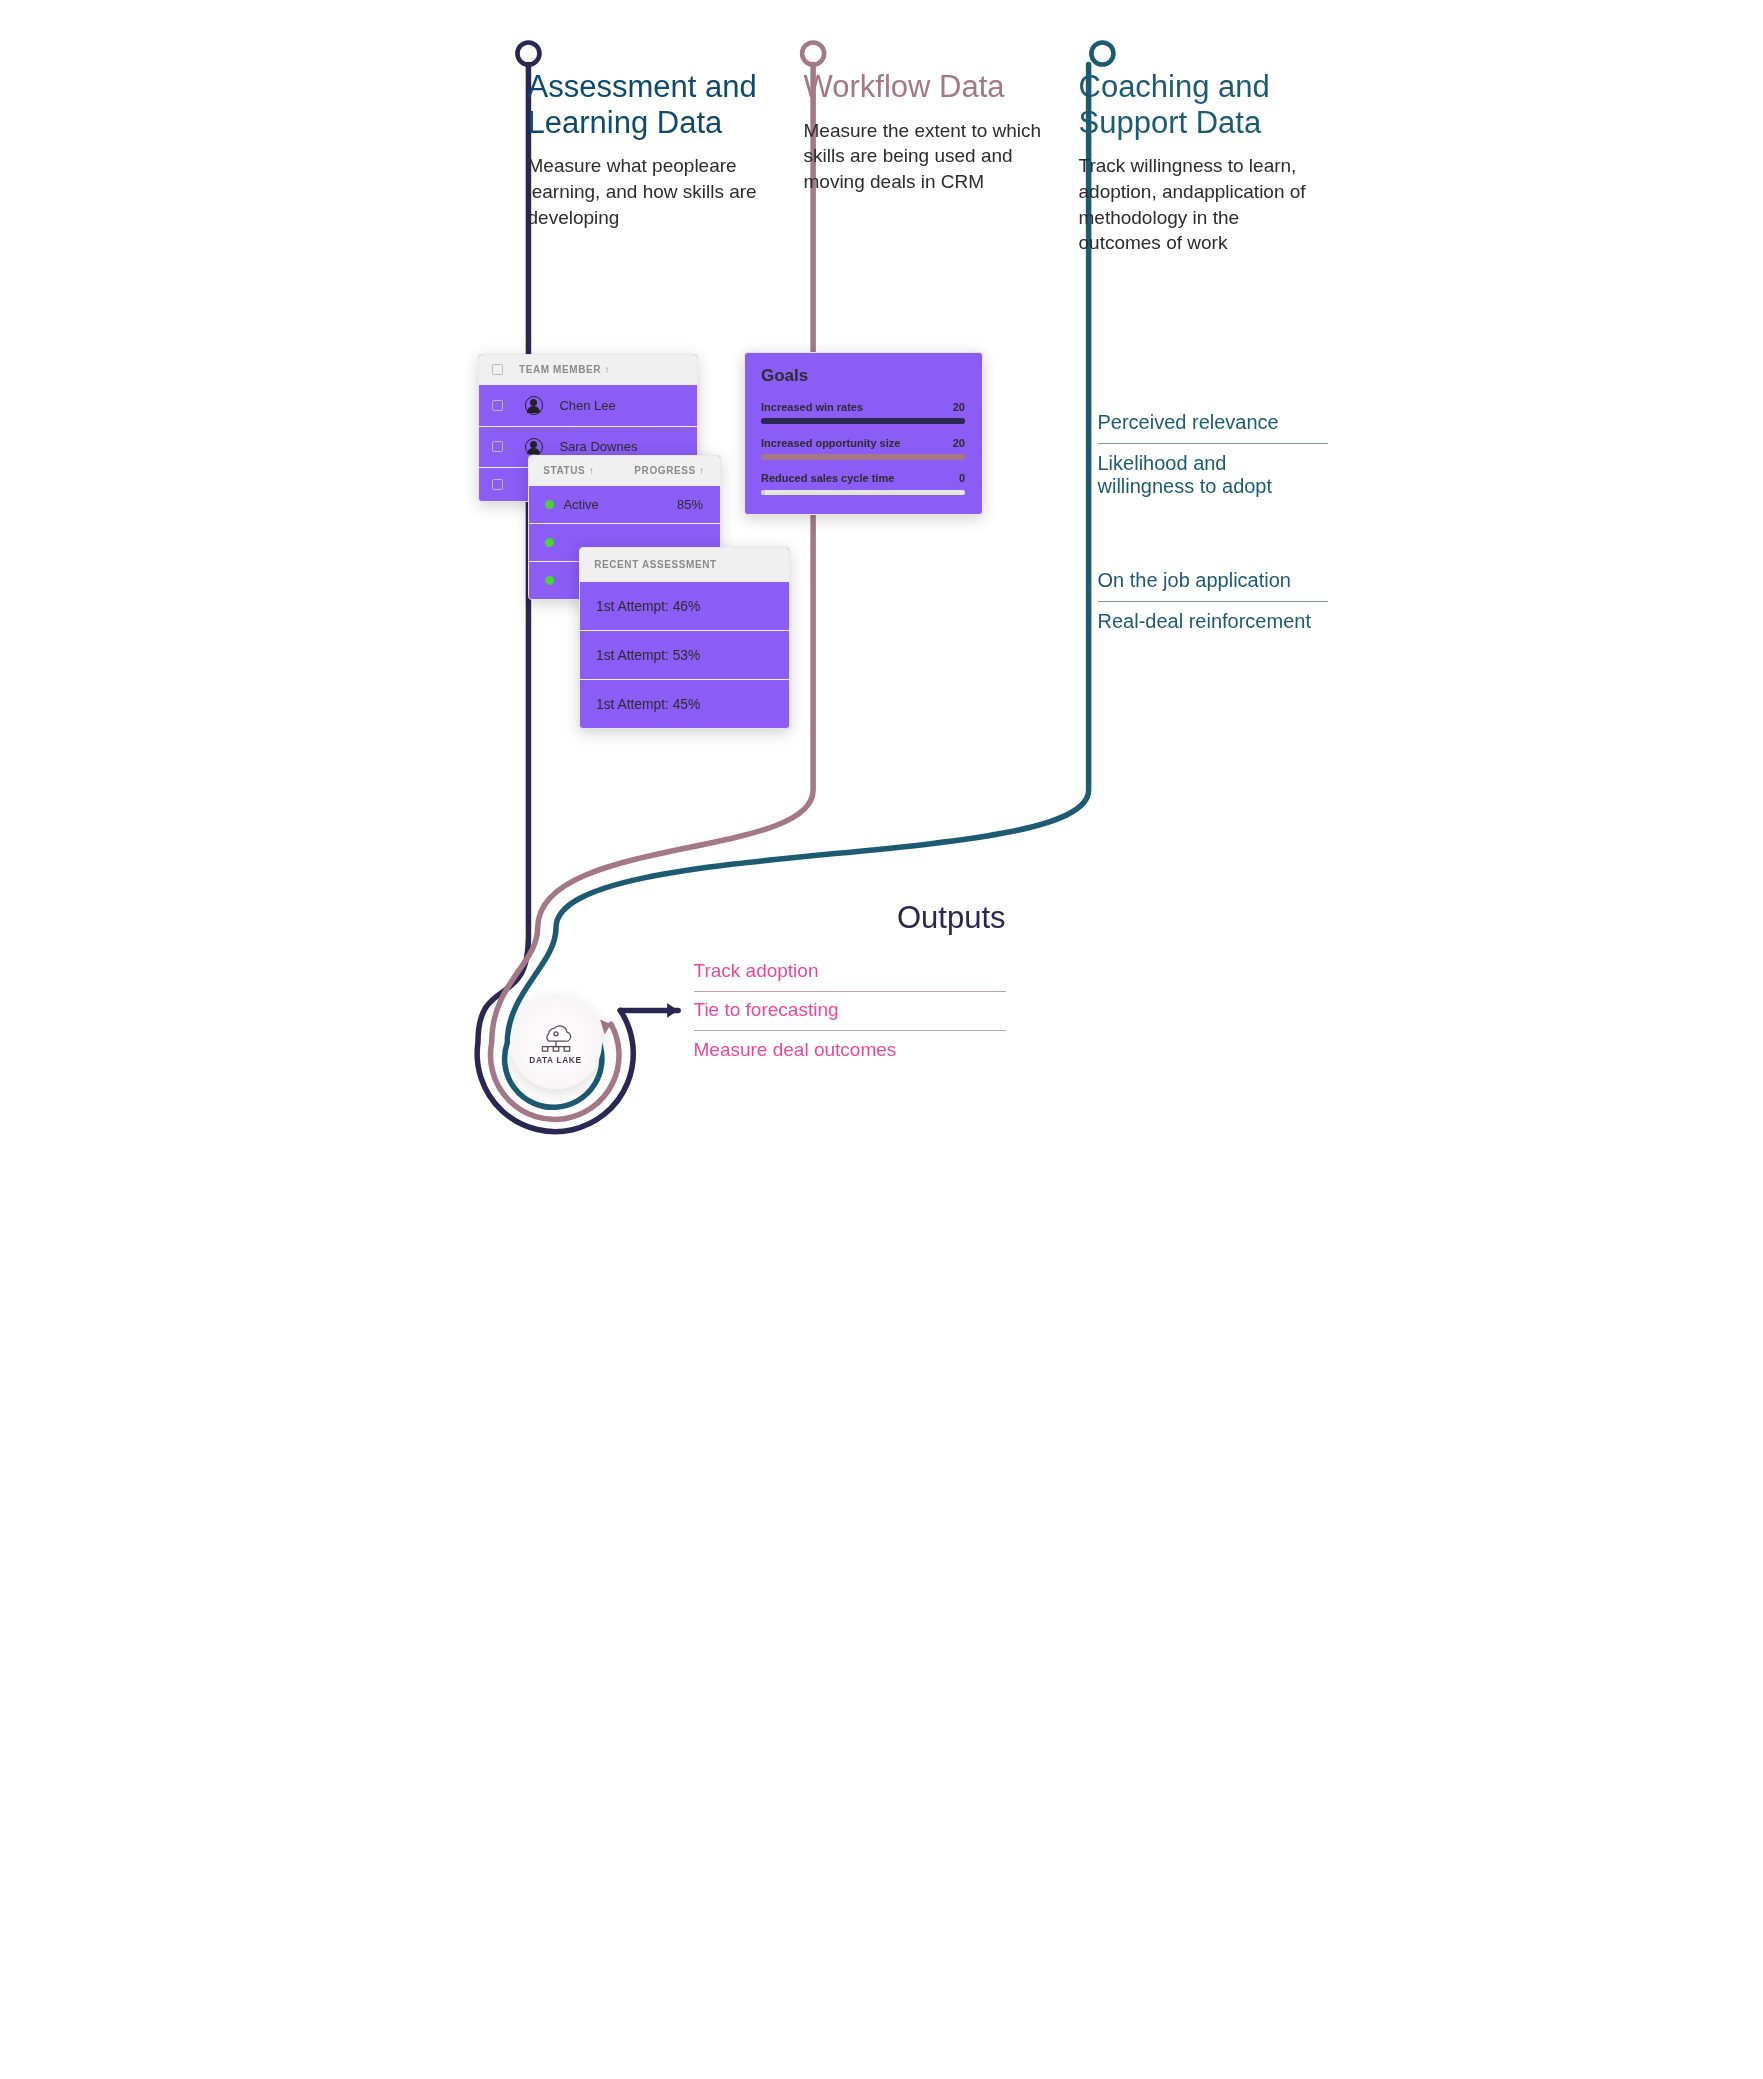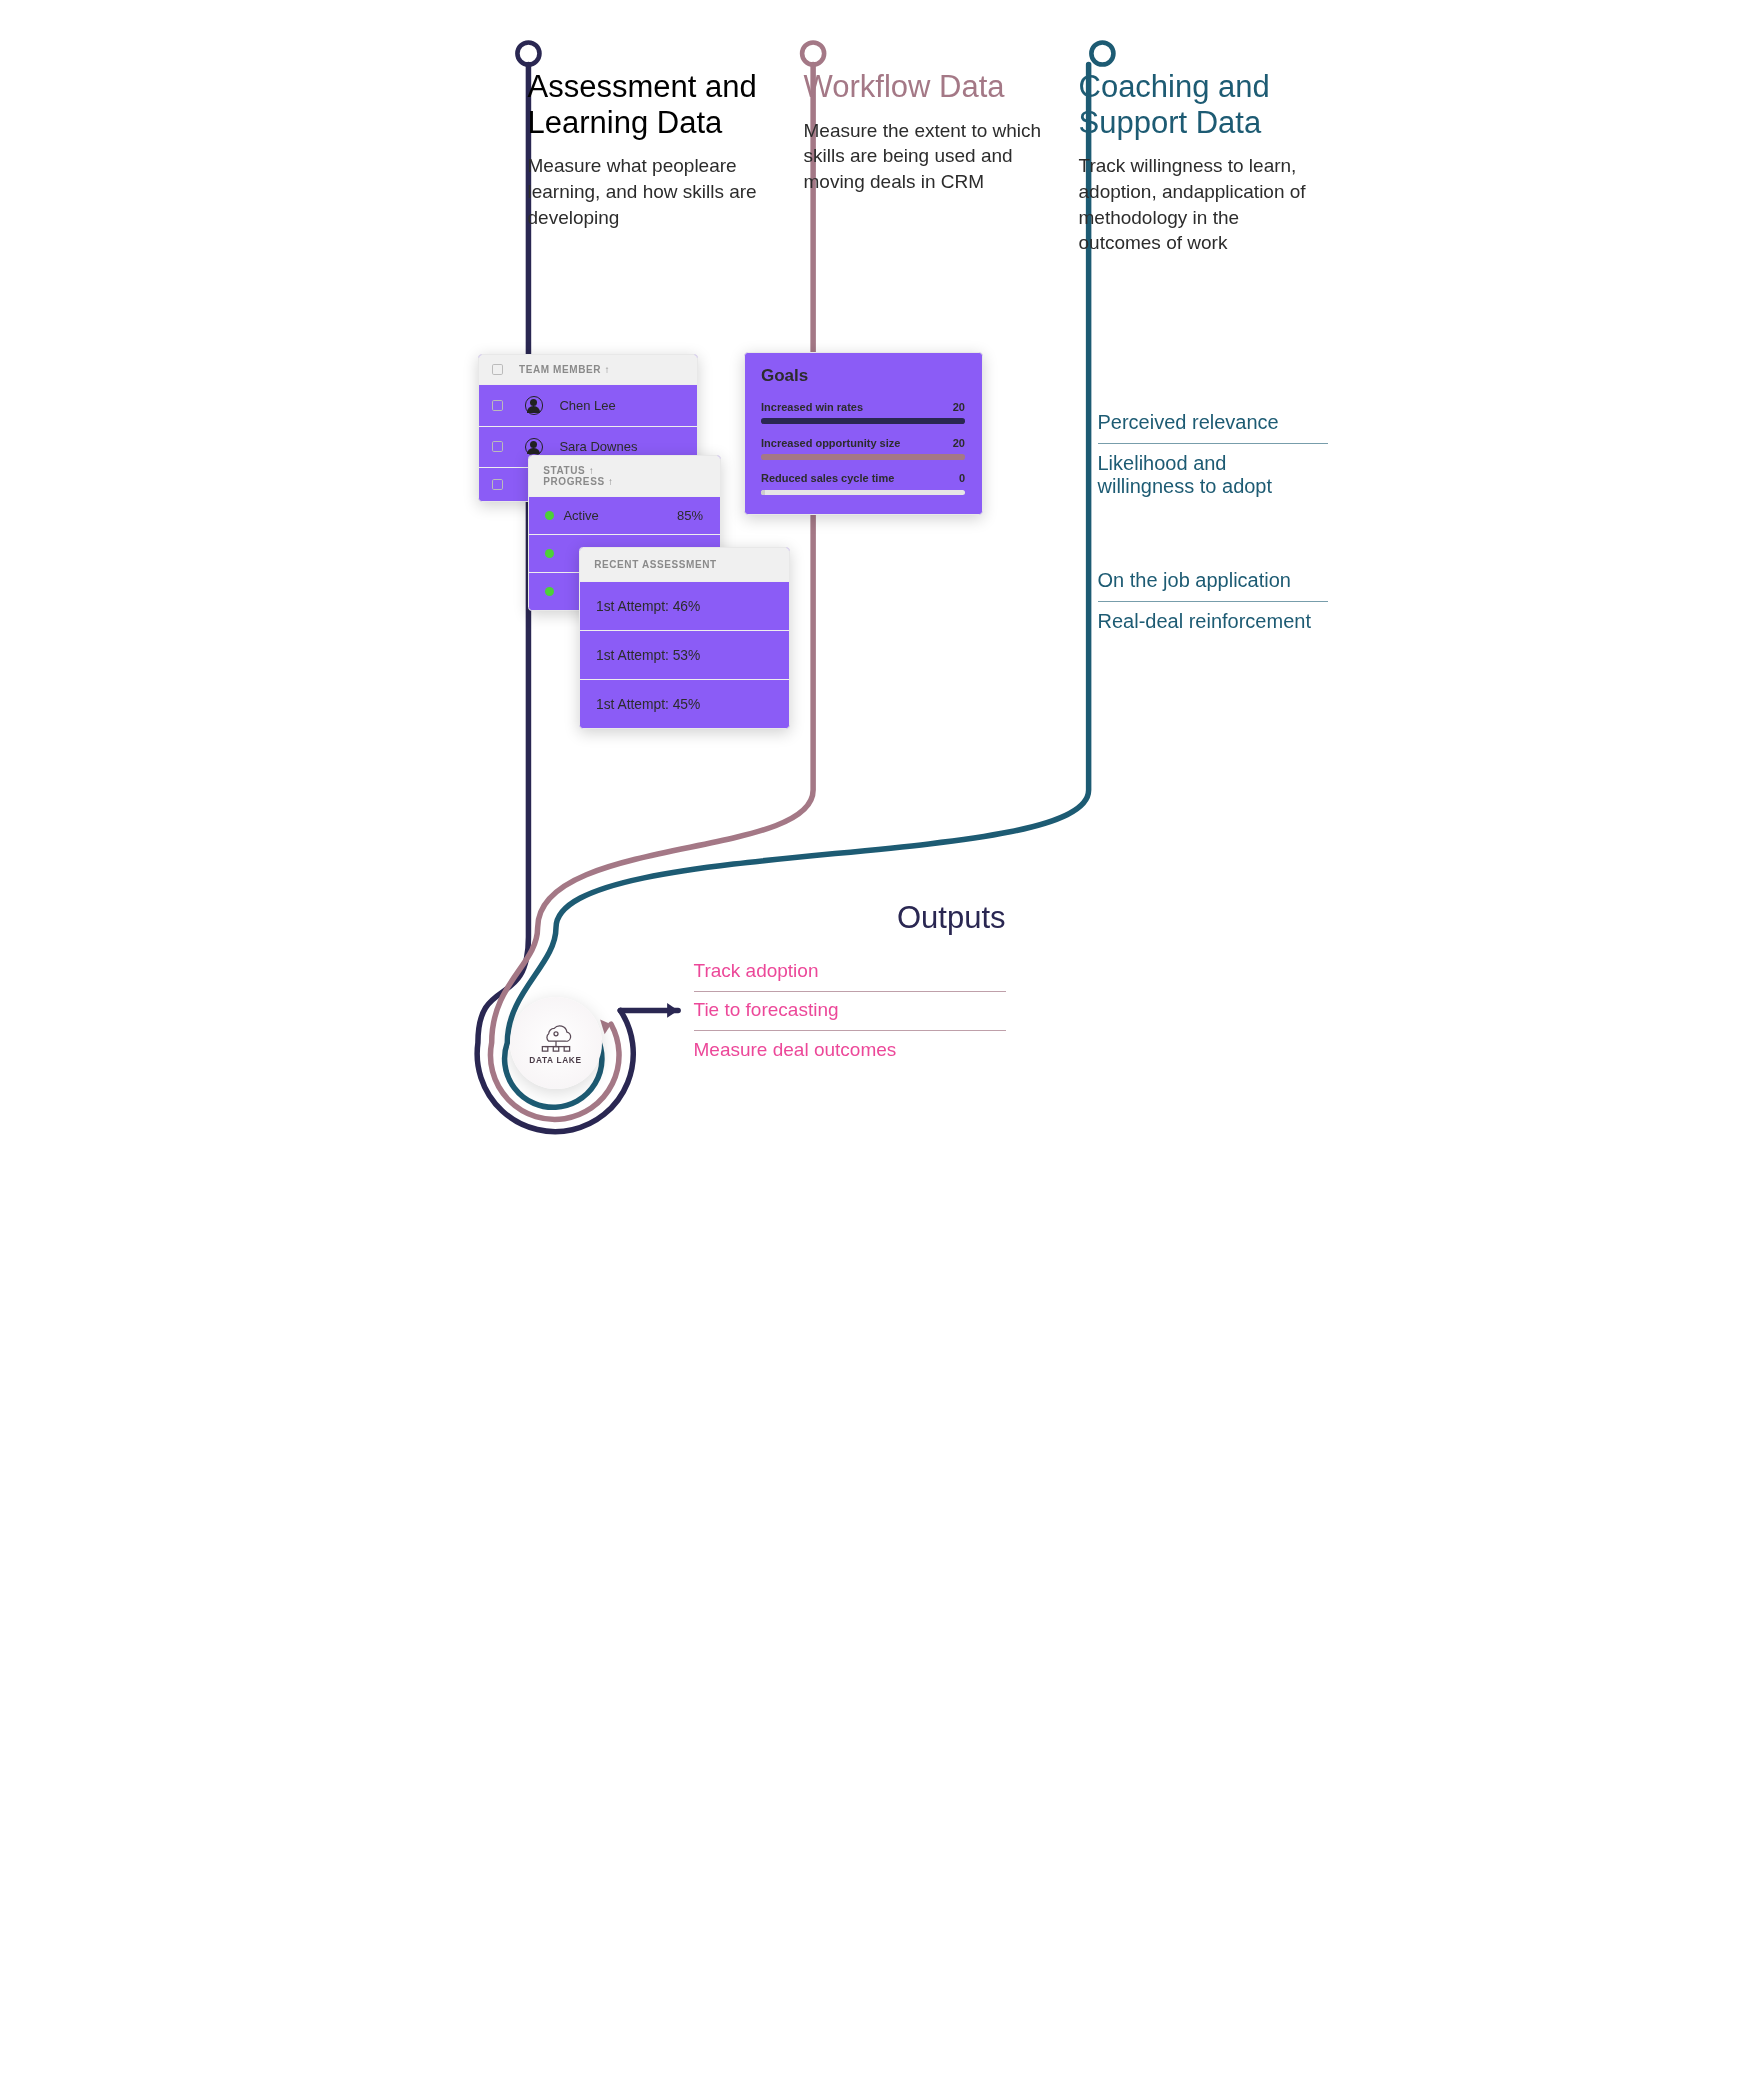--- a/index.html
+++ b/index.html
@@ -37,21 +37,21 @@
     line-height: 1.15;
     margin-bottom: 13px;
   }
   .col p.desc {
     font-size: 19px;
     line-height: 1.35;
     color: #2c2c2c;
     font-weight: 400;
   }
   .col-assess { left: 96px; }
-  .col-assess h2 { color: #000000; }
+  .col-assess h2 { color: #0c4a6e; }
   .col-workflow { left: 372px; }
   .col-workflow h2 { color: #a47886; }
   .col-coach { left: 647px; }
   .col-coach h2 { color: #1d5b73; }
 
   
   .coach-list {
     position: absolute;
     left: 666px;
     top: 367px;
@@ -124,21 +124,20 @@
     width: 13px; height: 6.4px;
     border-radius: 6.4px 6.4px 0 0; background:#222;
     position: absolute; bottom: 0.9px;
   }
 
   
   .status-card { left: 96px; top: 418px; width: 193px; }
   .status-card .head {
     display: flex; justify-content: space-between;
     padding: 9.2px 14.7px;
-    flex-direction: column;
   }
   .status-row {
     display: flex; align-items: center; justify-content: space-between;
     padding: 11px 16.5px;
     border-top: 0.9px solid #eee;
     font-size: 13px;
   }
   .dot-green {
     width: 9.2px; height: 9.2px; border-radius: 50%;
     background: #4cd137; display: inline-block; margin-right: 9.2px;

